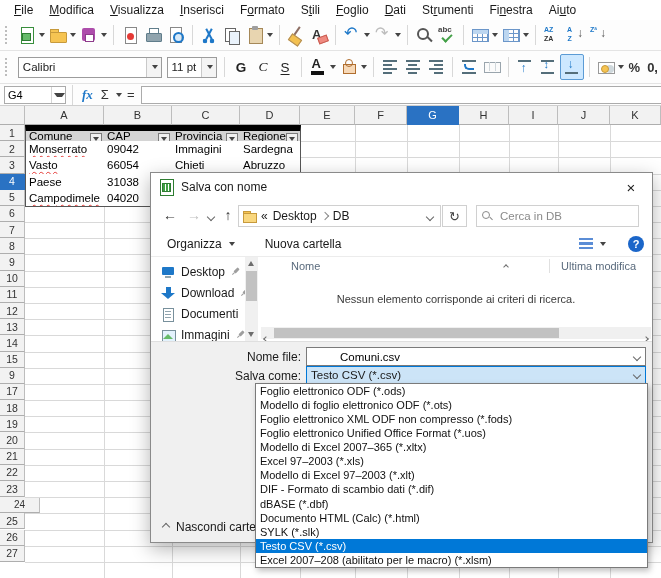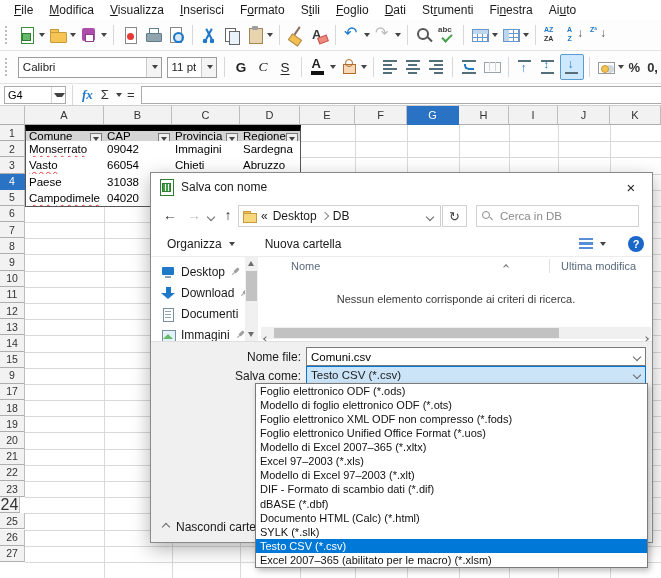--- a/index.html
+++ b/index.html
@@ -195,21 +195,21 @@
   .col-sep{position:absolute;top:2px;width:1px;height:14px;background:#e0e0e0;}
   .sort-ind{position:absolute;top:2px;}
   .empty-msg{position:absolute;left:0;right:0;top:36px;text-align:center;font-size:11px;color:#3a3a3a;}
   .hscroll{position:absolute;left:0;right:0;bottom:2px;height:12px;background:#f0f0f0;}
   .hscroll .thumb{position:absolute;left:13px;top:1px;width:285px;height:10px;background:#c2c2c2;}
   .hs-left{position:absolute;left:3px;top:3px;}
   .hs-right{position:absolute;right:3px;top:3px;}
   .chev.small{width:4px;height:4px;border-color:#6d6d6d;}
   .dlg-bottom{position:absolute;left:0;top:168px;right:0;bottom:0;background:#f0f0f0;border-top:1px solid #dfdfdf;}
   .fld-label{position:absolute;width:95px;text-align:right;font-size:12px;color:#1a1a1a;}
-  .filename-combo{position:absolute;left:155px;top:5px;width:340px;height:19px;border:1px solid #7a7a7a;background:#fff;display:flex;align-items:center;}
+  .filename-combo{position:absolute;left:155px;top:5px;width:340px;height:19px;border:1px solid #7a7a7a;background:#fff;display:flex;align-items:center;padding-left:29px;}
   .filename-input{flex:1;border:none;outline:none;font-size:11.5px;padding:0 4px;background:transparent;}
   .combo-chev{width:16px;display:flex;align-items:center;justify-content:center;}
   .filetype-combo{position:absolute;left:155px;top:24px;width:340px;height:18px;border:1px solid #0078d7;background:#cce4f7;
     display:flex;align-items:center;font-size:11.5px;}
   .filetype-combo .val{flex:1;padding:0 4px;white-space:nowrap;overflow:hidden;}
   .hide-folders{position:absolute;left:8px;top:176px;background:none;border:none;font-size:12px;color:#1a1a1a;
     display:inline-flex;align-items:center;gap:7px;padding:2px 4px;}
 
   
   .dropdown{position:absolute;left:255px;top:383px;width:393px;height:185px;background:#fff;border:1px solid #7a7a7a;
@@ -380,21 +380,21 @@
       <div class="hcell" style="left: 0px; top: 229.34px; width: 25px; height: 16.18px; font-size: 10.5px;">14</div>
       <div class="hcell" style="left: 0px; top: 245.52px; width: 25px; height: 16.18px; font-size: 10.5px;">15</div>
       <div class="hcell" style="left: 0px; top: 261.7px; width: 25px; height: 16.18px; font-size: 10.5px;">9</div>
       <div class="hcell" style="left: 0px; top: 277.88px; width: 25px; height: 16.18px; font-size: 10.5px;">17</div>
       <div class="hcell" style="left: 0px; top: 294.06px; width: 25px; height: 16.18px; font-size: 10.5px;">18</div>
       <div class="hcell" style="left: 0px; top: 310.24px; width: 25px; height: 16.18px; font-size: 10.5px;">19</div>
       <div class="hcell" style="left: 0px; top: 326.42px; width: 25px; height: 16.18px; font-size: 10.5px;">20</div>
       <div class="hcell" style="left: 0px; top: 342.6px; width: 25px; height: 16.18px; font-size: 10.5px;">21</div>
       <div class="hcell" style="left: 0px; top: 358.78px; width: 25px; height: 16.18px; font-size: 10.5px;">22</div>
       <div class="hcell" style="left: 0px; top: 374.96px; width: 25px; height: 16.18px; font-size: 10.5px;">23</div>
-      <div class="hcell" style="left: 0px; top: 391.14px; width: 20px; height: 16.18px; font-size: 16px;">24</div>
+      <div class="hcell" style="left: 0px; top: 391.14px; width: 40px; height: 16.18px; font-size: 10px;">24</div>
       <div class="hcell" style="left: 0px; top: 407.32px; width: 25px; height: 16.18px; font-size: 10.5px;">25</div>
       <div class="hcell" style="left: 0px; top: 423.5px; width: 25px; height: 16.18px; font-size: 10.5px;">26</div>
       <div class="hcell" style="left: 0px; top: 439.68px; width: 25px; height: 16.18px; font-size: 10.5px;">27</div>
       <div class="hcell" style="left: 0px; top: 455.86px; width: 25px; height: 16.18px; font-size: 10.5px; margin-top: 27px;">28</div>
       <div class="gline" style="left: 104px; top: 19px; width: 1px; height: 453px;"></div>
       <div class="gline" style="left: 172px; top: 19px; width: 1px; height: 453px;"></div>
       <div class="gline" style="left: 240px; top: 19px; width: 1px; height: 453px;"></div>
       <div class="gline" style="left: 300px; top: 19px; width: 1px; height: 453px;"></div>
       <div class="gline" style="left: 355px; top: 19px; width: 1px; height: 453px;"></div>
       <div class="gline" style="left: 407px; top: 19px; width: 1px; height: 453px;"></div>
@@ -618,15 +618,15 @@
       <div class="dd-item">Foglio elettronico XML ODF non compresso (*.fods)</div>
       <div class="dd-item">Foglio elettronico Unified Office Format (*.uos)</div>
       <div class="dd-item">Modello di Excel 2007–365 (*.xltx)</div>
       <div class="dd-item">Excel 97–2003 (*.xls)</div>
       <div class="dd-item">Modello di Excel 97–2003 (*.xlt)</div>
       <div class="dd-item">DIF - Formato di scambio dati (*.dif)</div>
       <div class="dd-item">dBASE (*.dbf)</div>
       <div class="dd-item">Documento HTML (Calc) (*.html)</div>
       <div class="dd-item">SYLK (*.slk)</div>
       <div class="dd-item selected">Testo CSV (*.csv)</div>
-      <div class="dd-item">Excel 2007–365 (abilitato per le macro) (*.xlsm)</div>
+      <div class="dd-item">Excel 2007–208 (abilitato per le macro) (*.xlsm)</div>
     </div>
 </div>
 
 </body></html>

